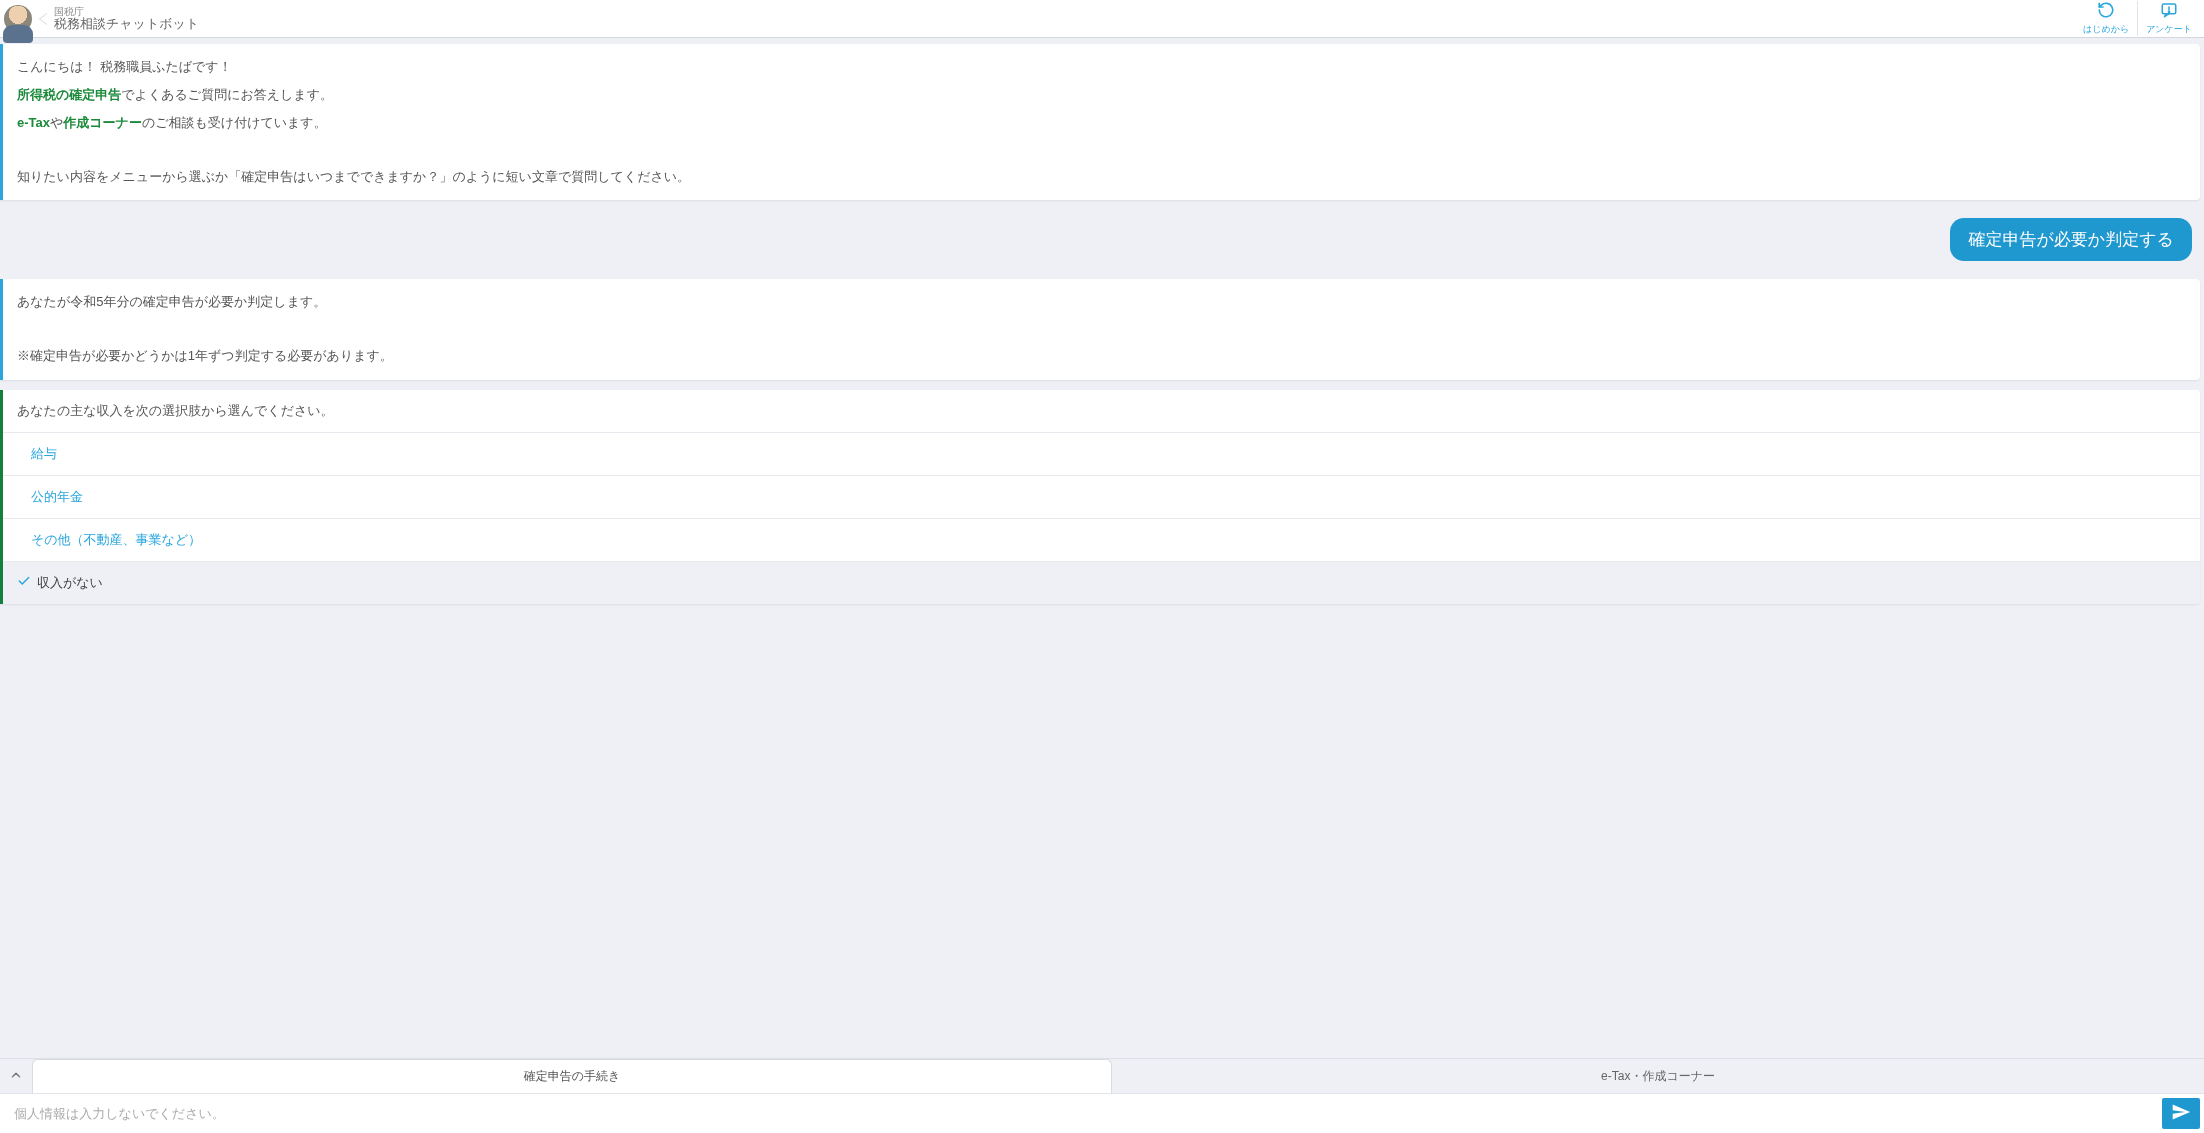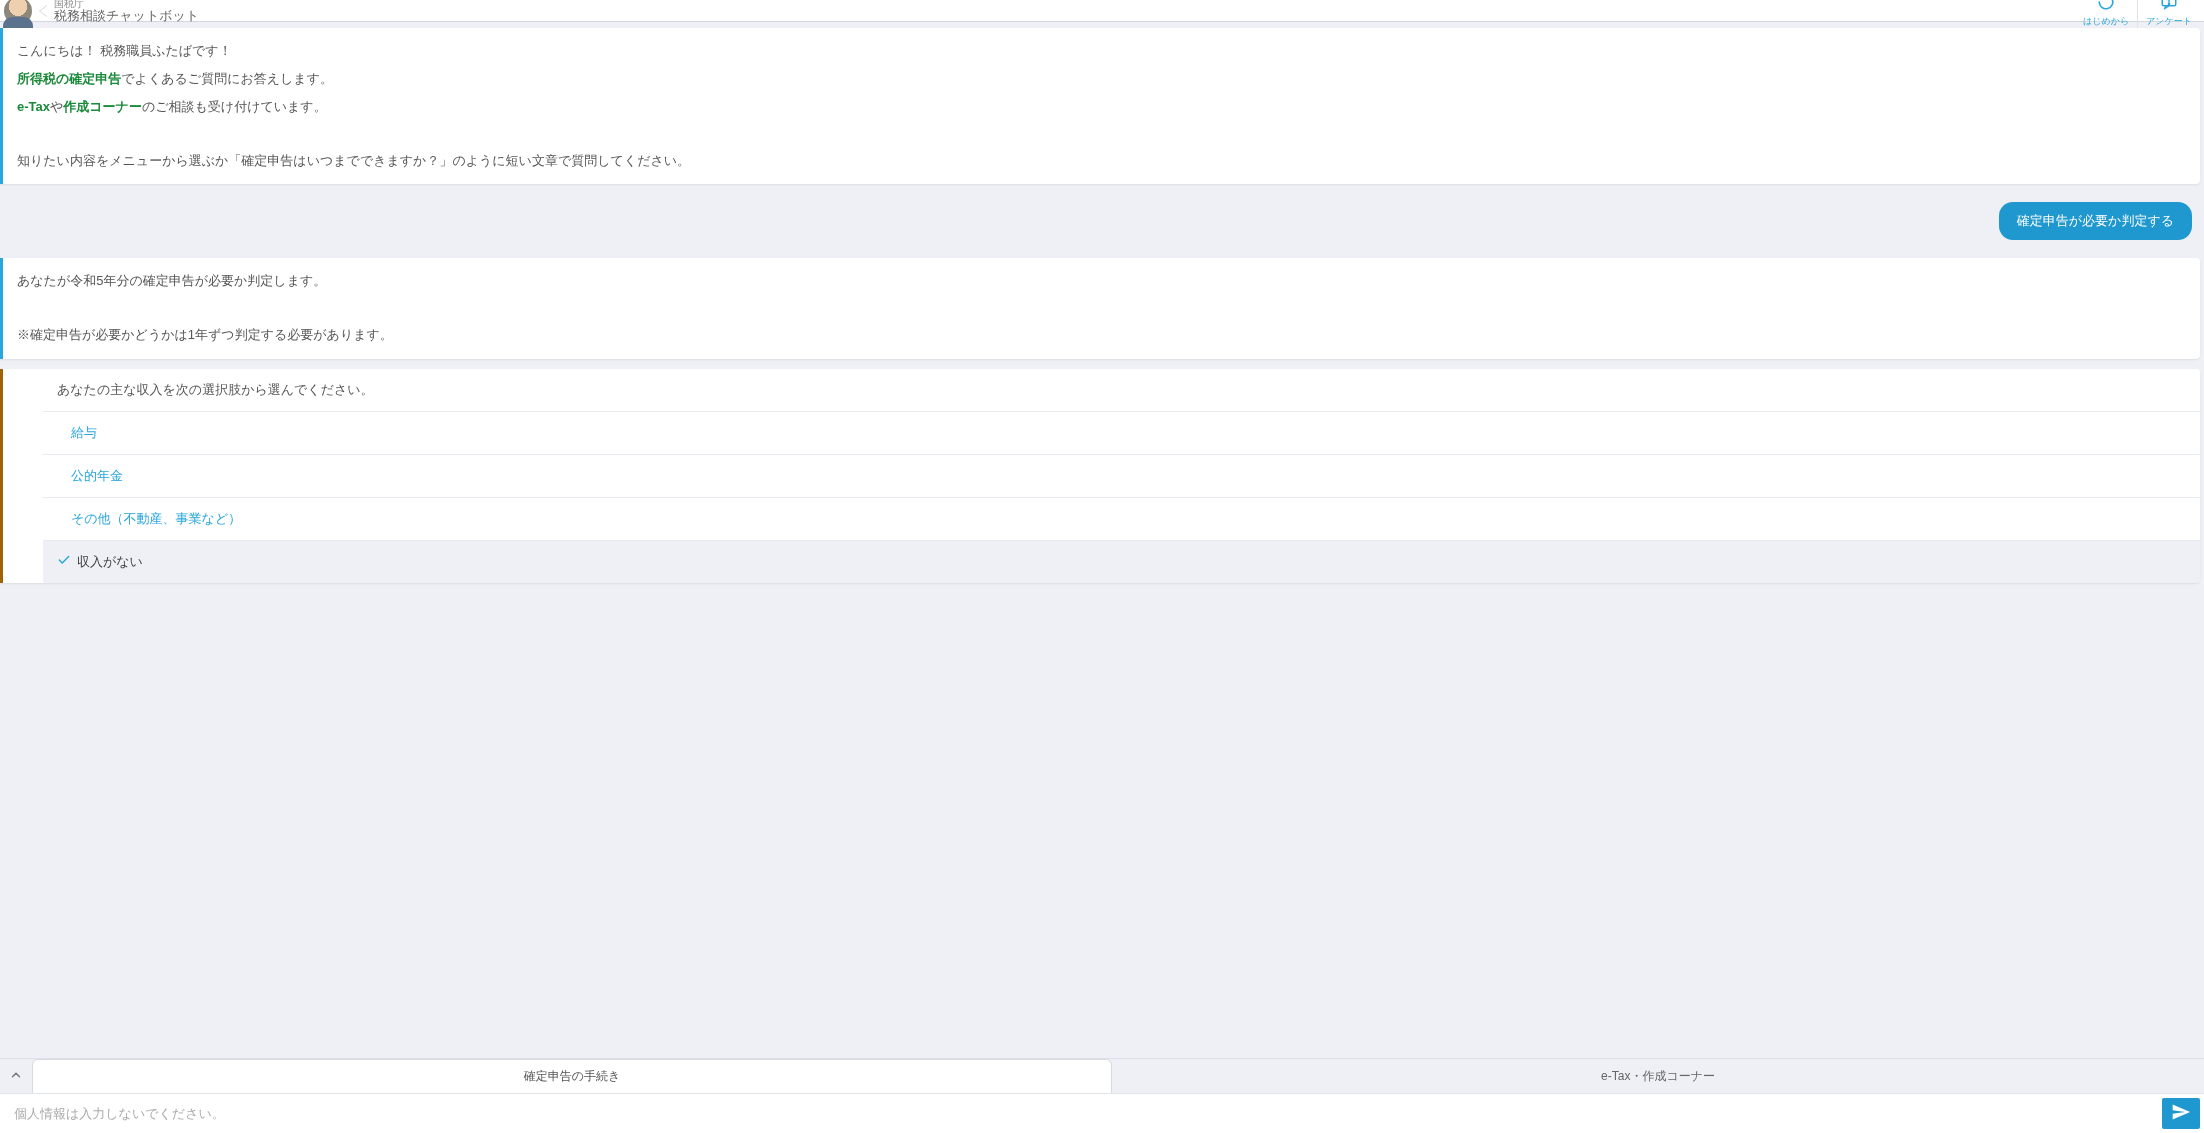--- a/index.html
+++ b/index.html
@@ -11,21 +11,21 @@
     background:#EEF0F5;
     display:flex; flex-direction:column;
     height:100vh;
   }
 
   
   .header{
     display:flex; align-items:center;
     background:#fff;
     border-bottom:1px solid #d3d6dc;
-    height:22px;
+    height:38px;
     justify-content:space-between;
     padding-right:4px;
   }
   .hdr-left{ display:flex; align-items:center; column-gap:6px; padding-left:4px;}
   .avatar{
     width:28px; height:28px; border-radius:50%;
     background:radial-gradient(circle at 50% 35%, #eecfae 40%, #8b887b 40%);
     position:relative; flex:none;
   }
   .avatar::after{
@@ -69,31 +69,30 @@
   }
   .bot-msg p{ margin:0 0 6px 0; }
   .bot-msg p:last-child{ margin-bottom:0;margin-top:12px;}
   .green-bold{ color:#1b8a3a; font-weight:700;}
   .small-gap{ height:14px; }
 
   .user-msg-row{ display:flex; justify-content:flex-end; padding:8px 12px 12px 0;}
   .user-msg{
     background:#1f97cf; color:#fff;
     padding:10px 18px; border-radius:14px;
-    font-size:13px;
+    font-size:17px;
   }
 
   .opt-group{
     background:#fff;
-    border-left:3px solid #a16207;
+    border-left:3px solid #15803d;
     margin:0 4px 10px 0;
     border-radius:0 4px 4px 0;
     box-shadow:0 1px 2px rgba(0,0,0,.08);
     overflow:hidden;
-    padding-left:40px;
   }
   .opt-header{
     padding:12px 14px;
     border-bottom:1px solid #e8eaef;
     background:#fff;
   }
   .opt-item{
     padding:12px 28px;
     color:#2aa6dc;
     border-bottom:1px solid #e8eaef;

